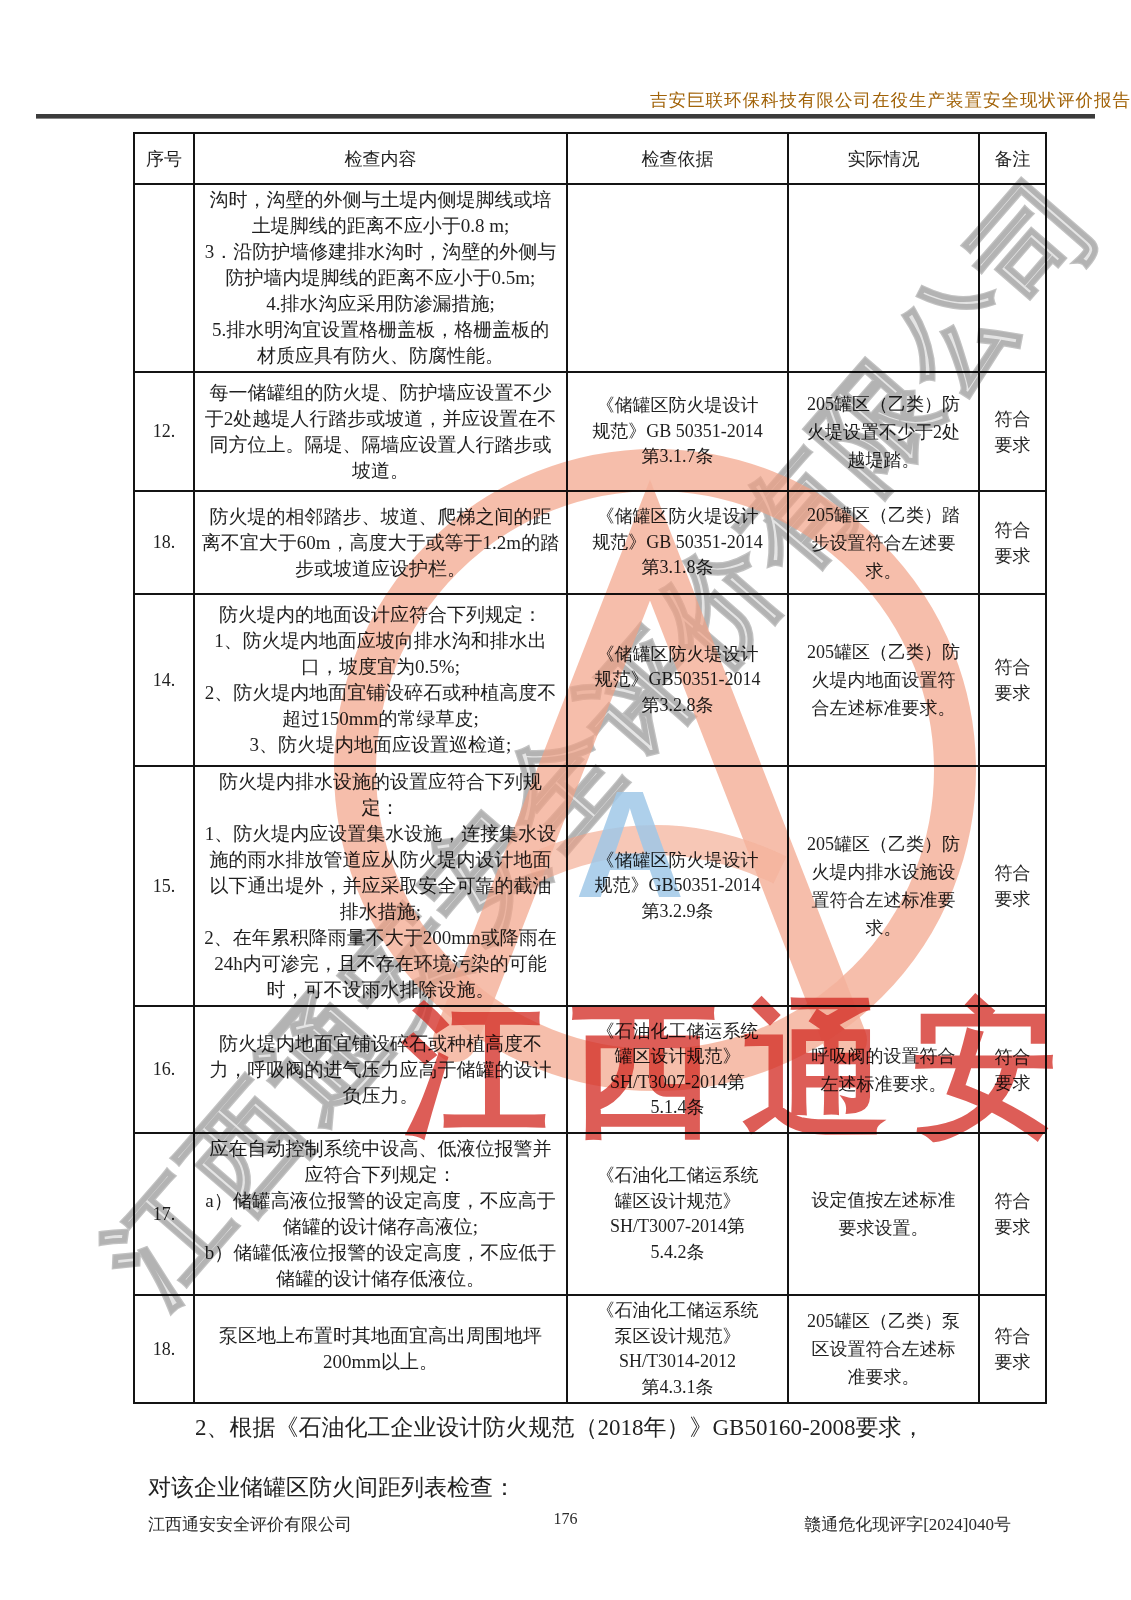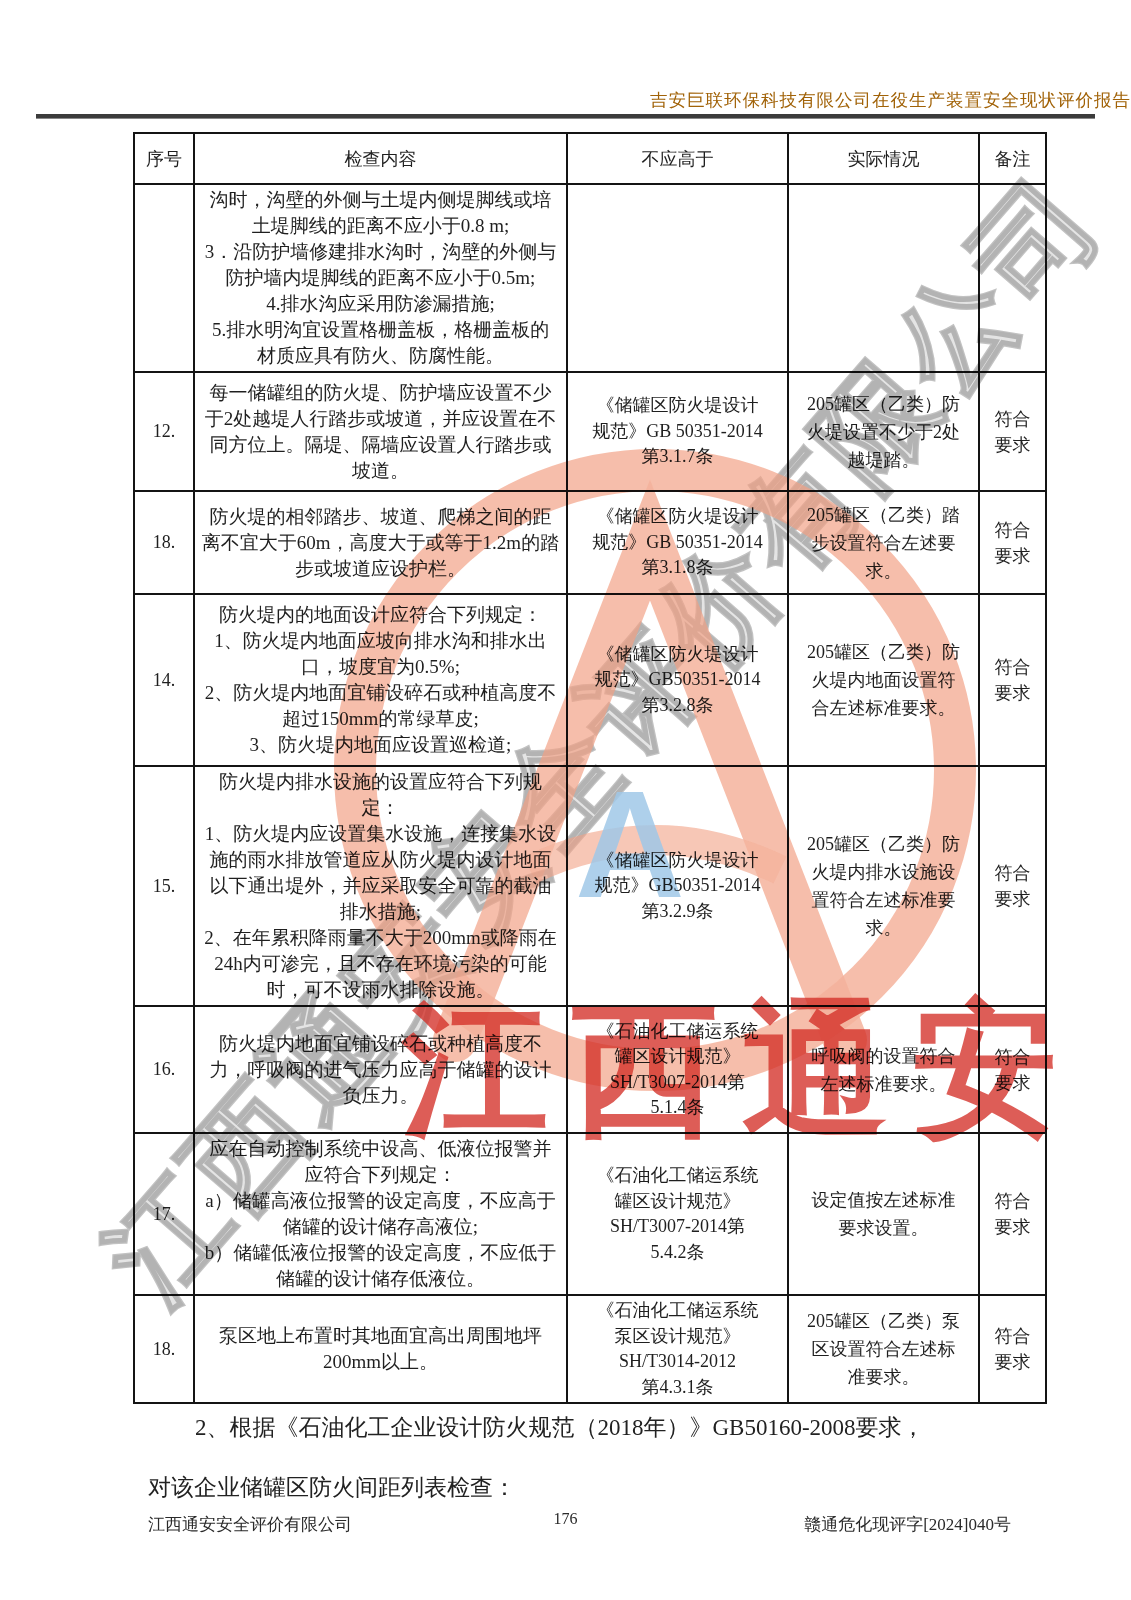--- a/index.html
+++ b/index.html
@@ -111,21 +111,21 @@
       <col style="width:60px">
         <col style="width:373px">
         <col style="width:221px">
         <col style="width:191px">
         <col style="width:67px">
     </colgroup>
     <tbody>
         <tr class="rh-head">
       <th>序号</th>
       <th>检查内容</th>
-      <th>不应高于</th>
+      <th>检查依据</th>
       <th>实际情况</th>
       <th>备注</th>
     </tr>
     <tr class="rh-0">
       <td class="c-no"></td>
       <td class="c-content">沟时，沟壁的外侧与土堤内侧堤脚线或培
 土堤脚线的距离不应小于0.8 m;
 3．沿防护墙修建排水沟时，沟壁的外侧与
 防护墙内堤脚线的距离不应小于0.5m;
 4.排水沟应采用防渗漏措施;

